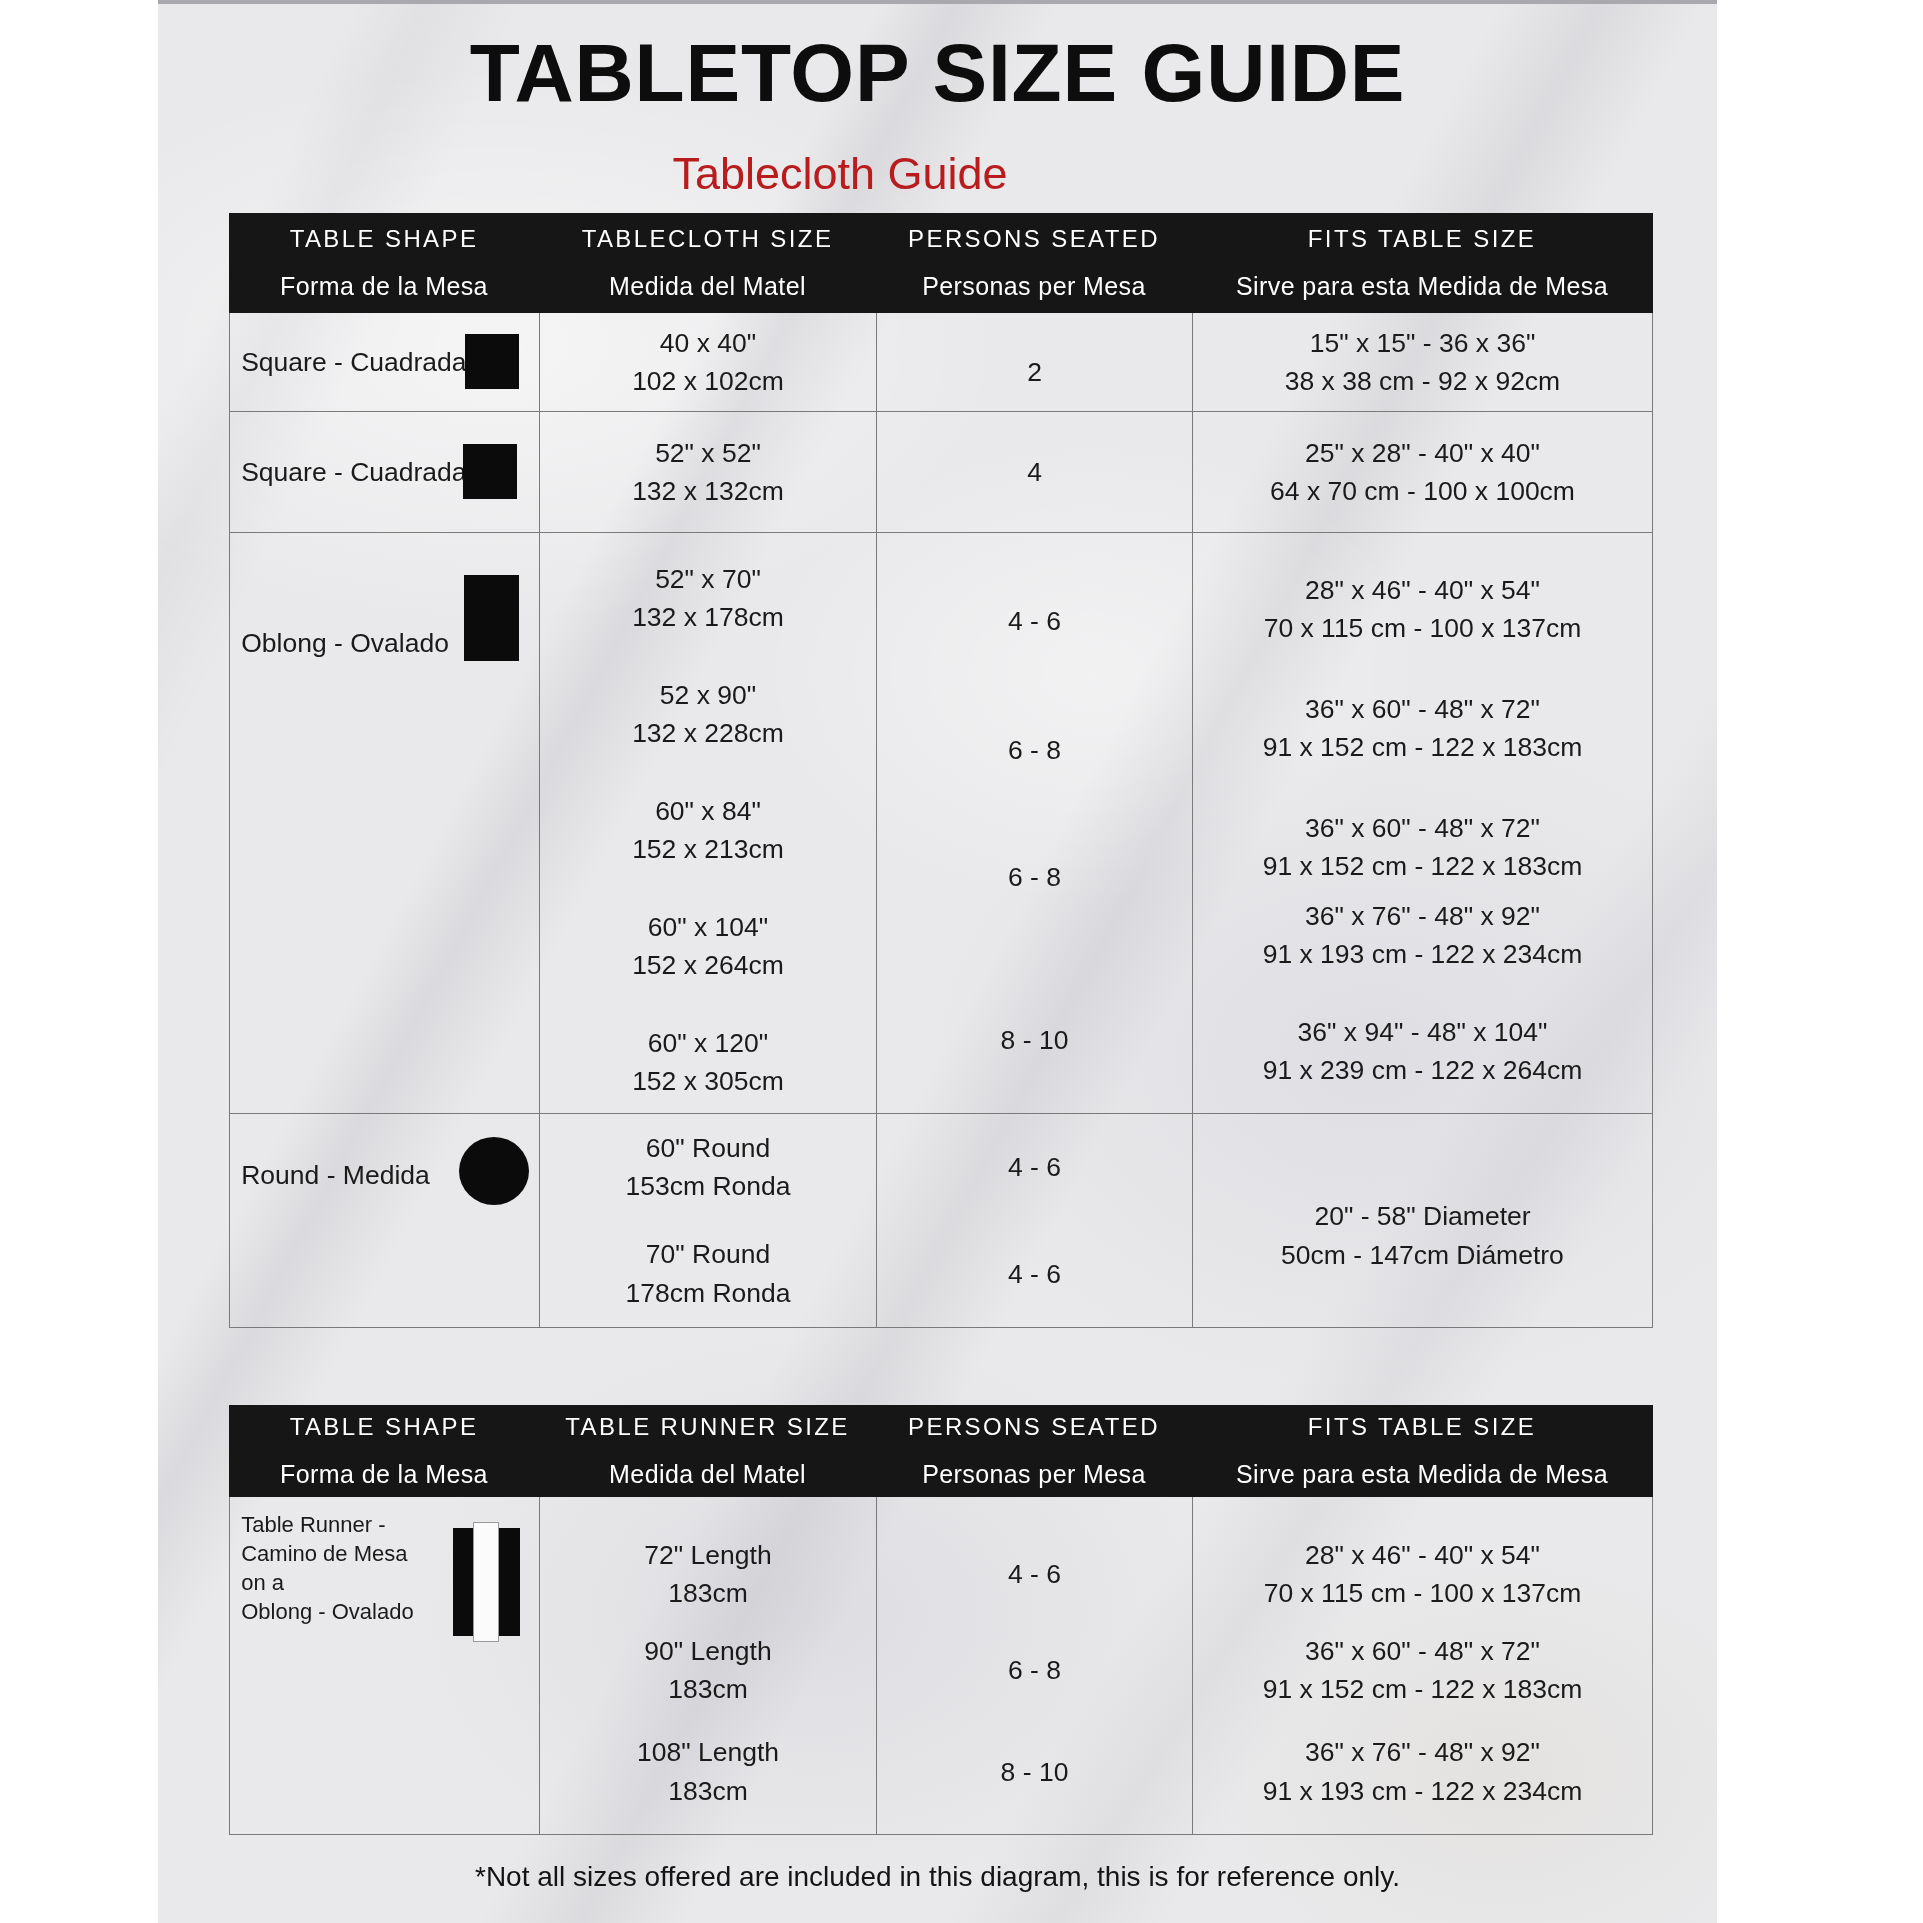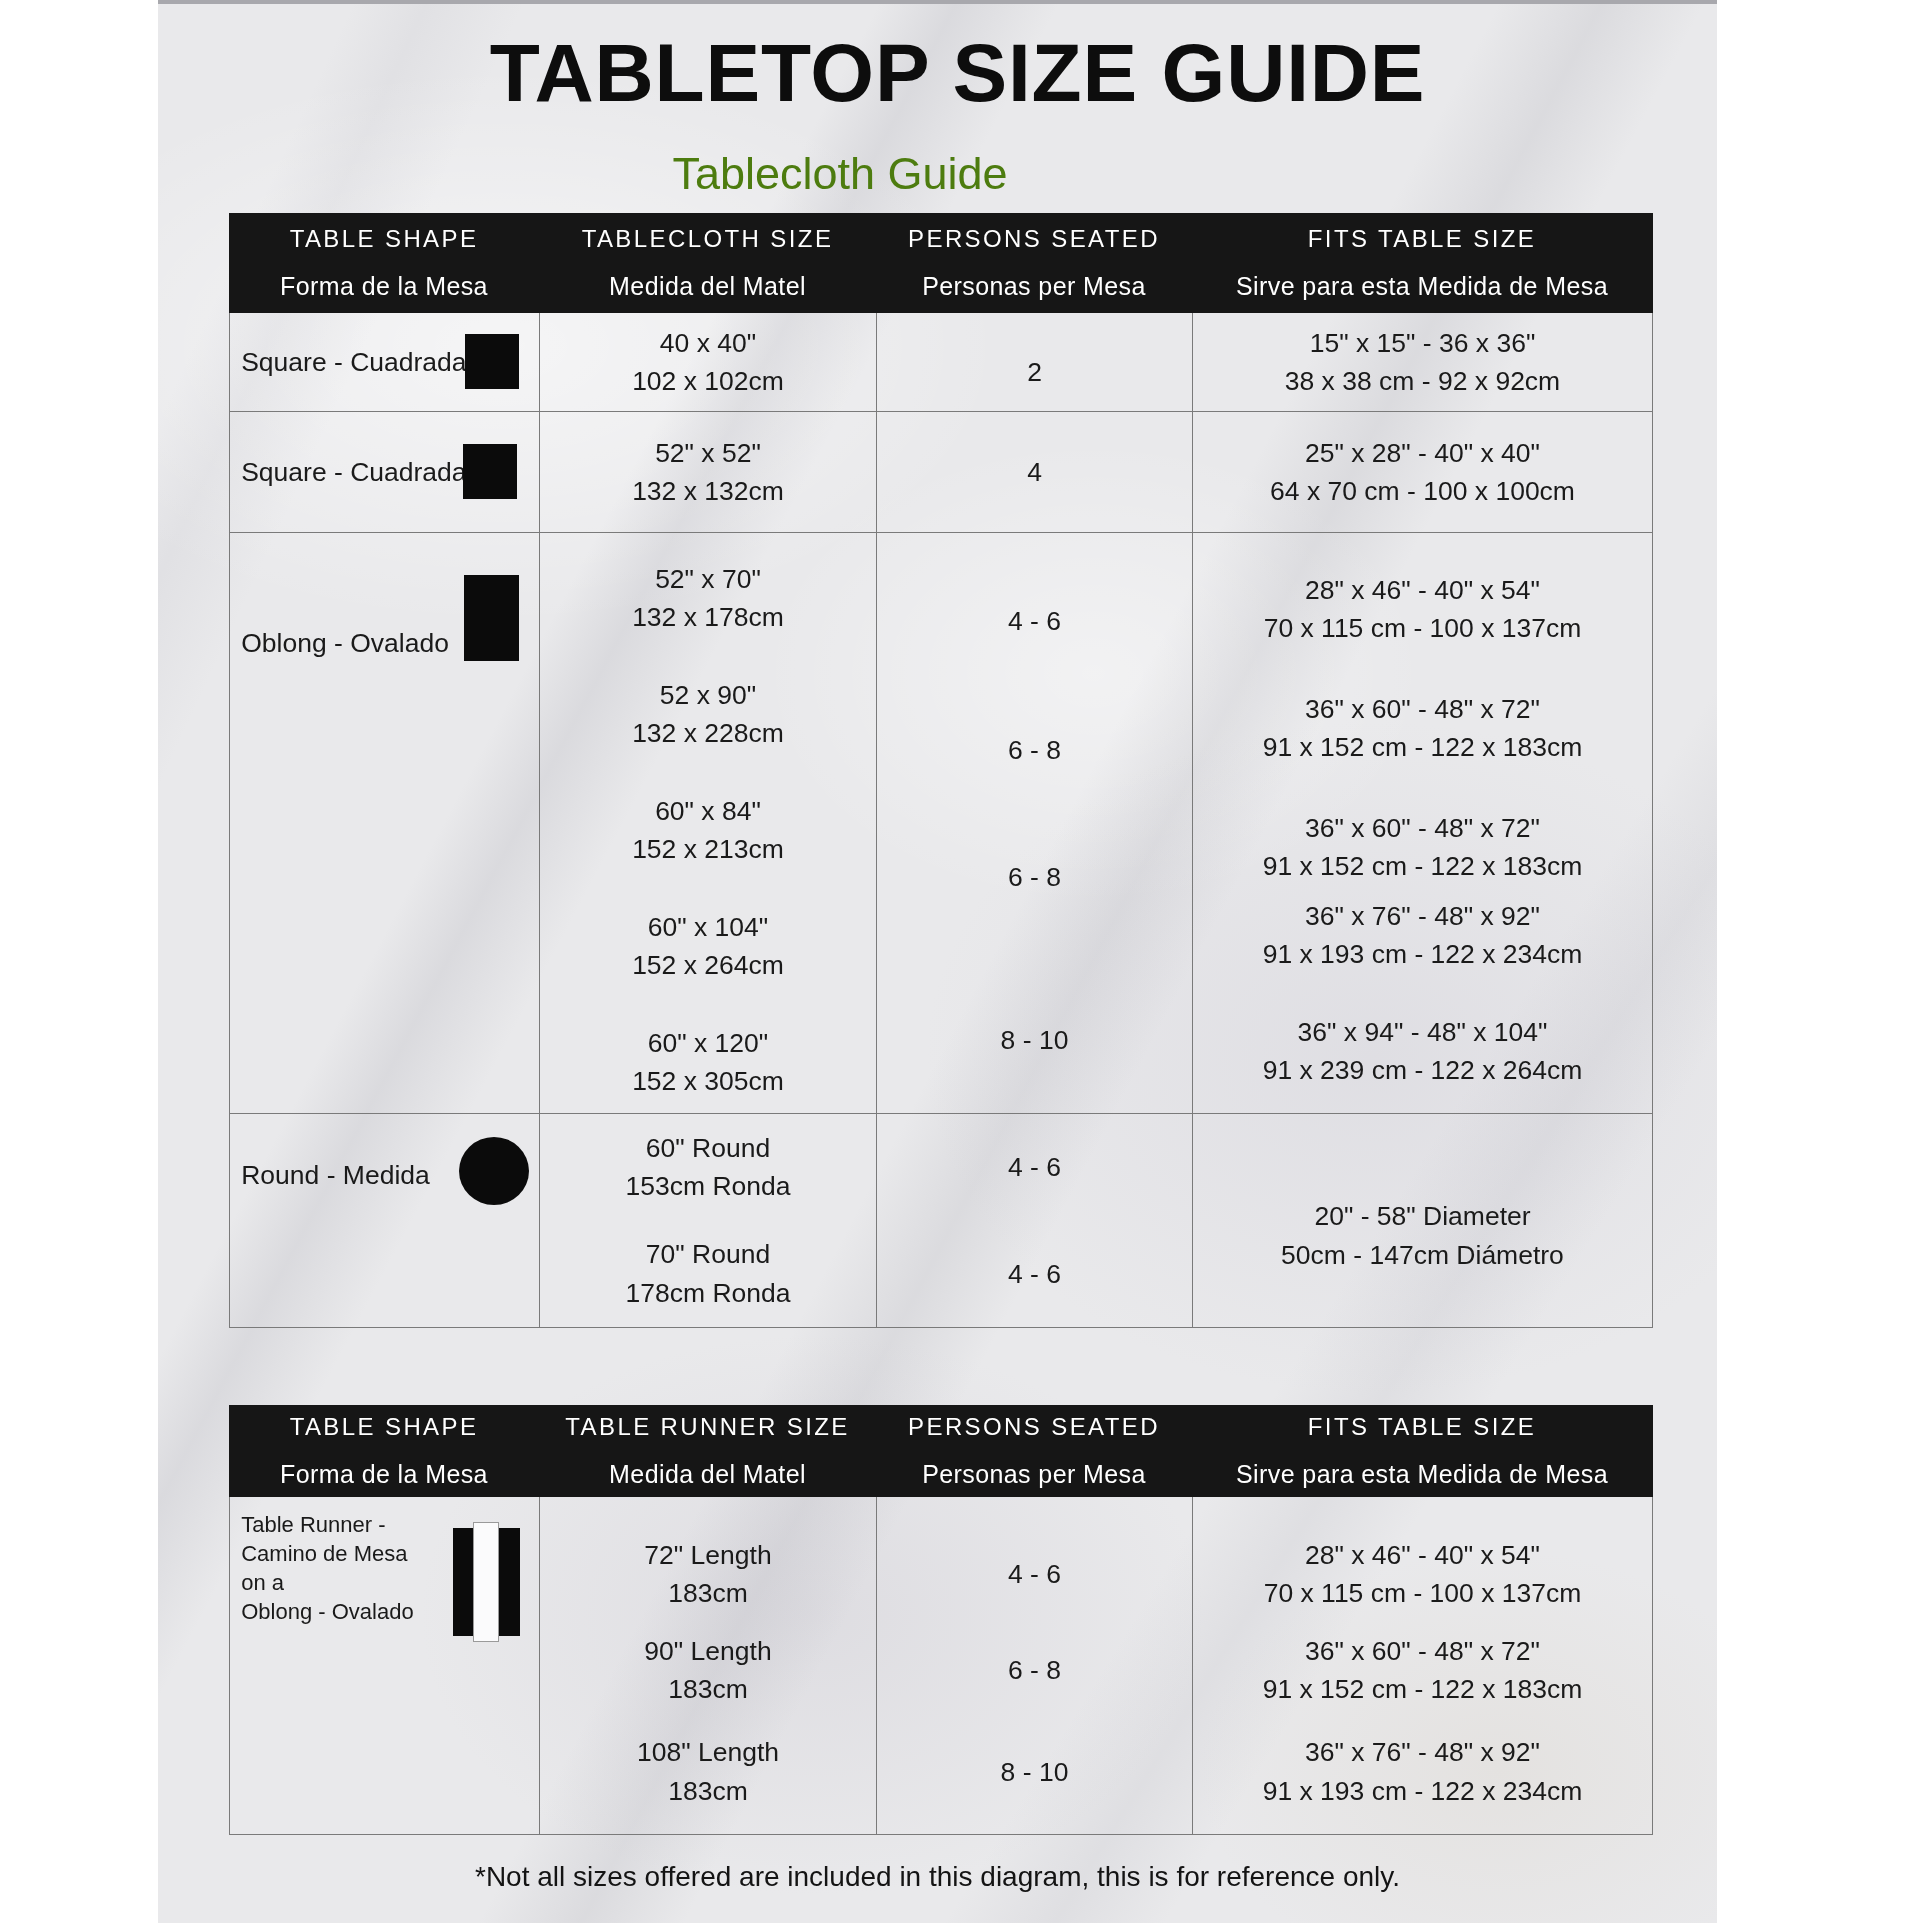--- a/index.html
+++ b/index.html
@@ -24,25 +24,25 @@
       radial-gradient(481px 337px at 60% 35%, rgba(255,255,255,.40), transparent 70%);
   }
   .marble::before{
     content:"";position:absolute;left:0;top:0;width:100%;height:4px;
     background:#a8a8ad;
   }
   
   .main-title{
     position:absolute;left:158px;width:1559px;top:32px;
     text-align:center;font-size:82px;font-weight:800;letter-spacing:0.8px;
-    color:#0d0d0d;line-height:1.0;padding-left:20px;
+    color:#0d0d0d;line-height:1.0;
   }
   .section-heading{
     position:absolute;left:158px;width:1364px;text-align:center;
-    font-size:45px;font-weight:400;color:#4d7c0f;line-height:1.0;
+    font-size:45px;font-weight:400;color:#b91c1c;line-height:1.0;
   }
   #heading1{top:151px;}
   #heading2{top:1431px;}
   
   .guide-table{position:absolute;left:229px;width:1424px;}
   #table1{top:213px;}
   #table2{top:1405px;}
   .bar{
     display:grid;grid-template-columns:310px 337px 316px 460px;
     background:#161616;color:#ffffff;align-items:center;

